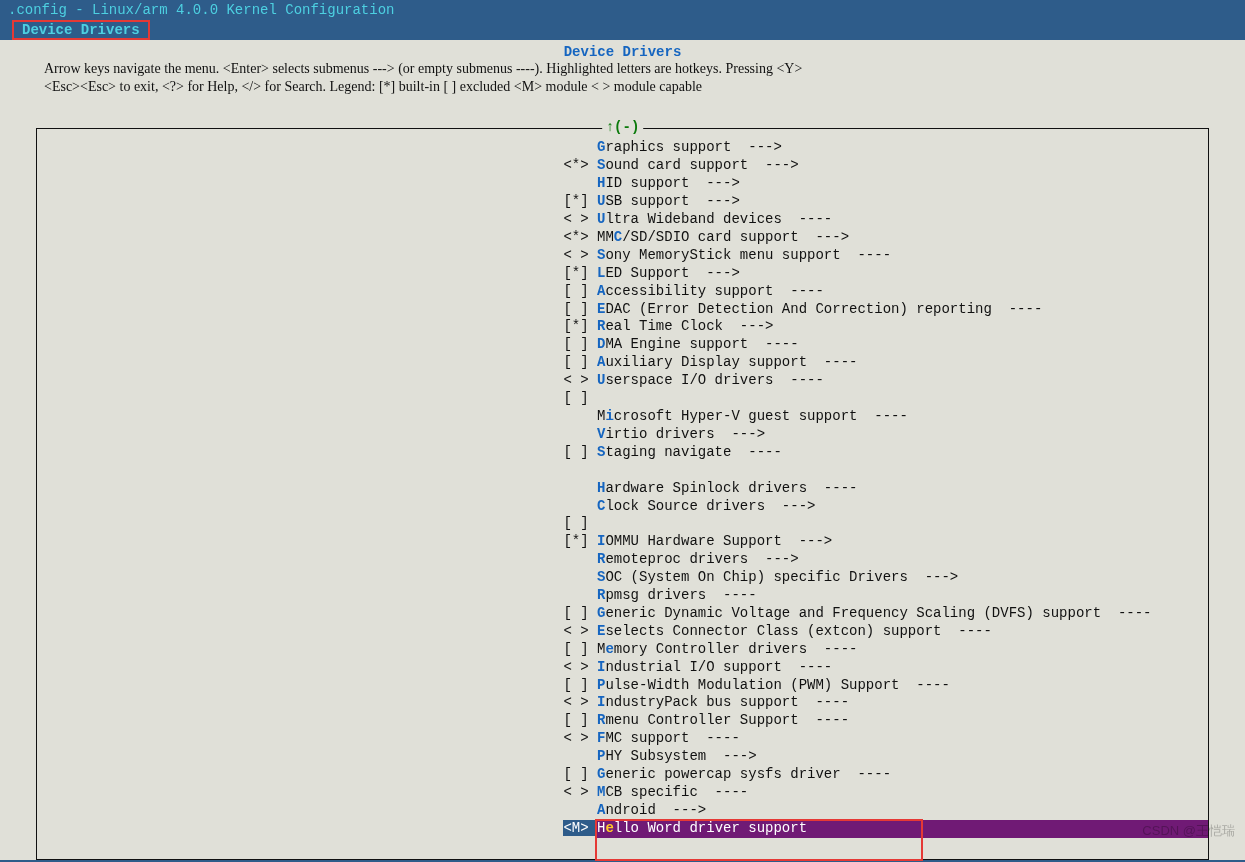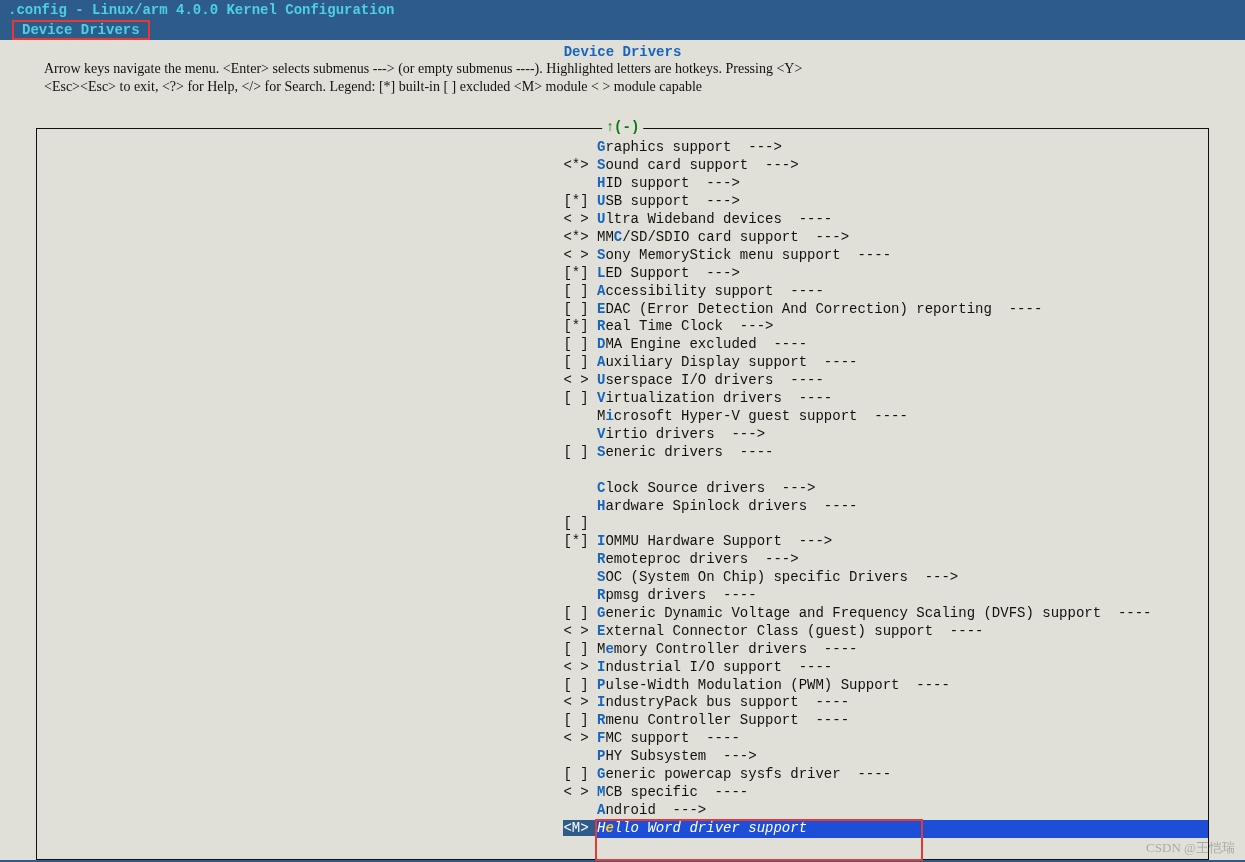--- a/index.html
+++ b/index.html
@@ -7,21 +7,21 @@
     padding: 0;
     background: #2e5c8a;
     font-family: "Courier New", monospace;
     font-size: 14px;
     width: 1245px;
     height: 862px;
     overflow: hidden;
   }
   .title-bar {
     color: #4dd0e1;
-    font-weight: bold;
+    font-weight: normal;
     padding: 2px 8px;
     font-size: 14px;
   }
   .breadcrumb {
     color: #4dd0e1;
     font-weight: bold;
     display: inline-block;
     border: 2px solid #e53935;
     margin-left: 12px;
     padding: 0 8px;
@@ -90,41 +90,40 @@
   }
   .hot {
     color: #d81b60;
     font-weight: bold;
   }
   .hotk {
     color: #1565c0;
     font-weight: bold;
   }
   .menu-row .label.sel {
-    background: #1d4ed8;
+    background: #701a75;
     color: #fff;
-    font-style: italic;
   }
   .menu-row .label.sel .hot {
     color: #ffca28;
   }
   .highlight-box {
     border: 2px solid #e53935;
     position: absolute;
     left: 558px;
     width: 324px;
     height: 38px;
     bottom: -2px;
   }
   .watermark {
     position: absolute;
     right: 10px;
-    bottom: 3px;
+    bottom: 20px;
     color: rgba(0,0,0,0.25);
-    font-family: Liberation Serif, serif;
+    font-family: Liberation Sans, sans-serif;
     font-size: 13px;
   }
 </style>
 </head>
 <body>
 
 <div class="title-bar">.config - Linux/arm 4.0.0 Kernel Configuration</div>
 <div style="position:relative;">
   <span class="breadcrumb">Device Drivers</span>
 </div>
@@ -141,37 +140,37 @@
         <div class="menu-row"><span class="prefix">&lt;*&gt; </span><span class="label"><span><span class="hotk">S</span><span>ound card support  ---&gt;</span></span></span></div>
         <div class="menu-row"><span class="prefix">    </span><span class="label"><span><span class="hotk">H</span><span>ID support  ---&gt;</span></span></span></div>
         <div class="menu-row"><span class="prefix">[*] </span><span class="label"><span><span class="hotk">U</span><span>SB support  ---&gt;</span></span></span></div>
         <div class="menu-row"><span class="prefix">&lt; &gt; </span><span class="label"><span><span class="hotk">U</span><span>ltra Wideband devices  ----</span></span></span></div>
         <div class="menu-row"><span class="prefix">&lt;*&gt; </span><span class="label"><span><span>MM</span><span class="hotk">C</span><span>/SD/SDIO card support  ---&gt;</span></span></span></div>
         <div class="menu-row"><span class="prefix">&lt; &gt; </span><span class="label"><span><span class="hotk">S</span><span>ony MemoryStick menu support  ----</span></span></span></div>
         <div class="menu-row"><span class="prefix">[*] </span><span class="label"><span><span class="hotk">L</span><span>ED Support  ---&gt;</span></span></span></div>
         <div class="menu-row"><span class="prefix">[ ] </span><span class="label"><span><span class="hotk">A</span><span>ccessibility support  ----</span></span></span></div>
         <div class="menu-row"><span class="prefix">[ ] </span><span class="label"><span><span class="hotk">E</span><span>DAC (Error Detection And Correction) reporting  ----</span></span></span></div>
         <div class="menu-row"><span class="prefix">[*] </span><span class="label"><span><span class="hotk">R</span><span>eal Time Clock  ---&gt;</span></span></span></div>
-        <div class="menu-row"><span class="prefix">[ ] </span><span class="label"><span><span class="hotk">D</span><span>MA Engine excluded  ----</span></span></span></div>
+        <div class="menu-row"><span class="prefix">[ ] </span><span class="label"><span><span class="hotk">D</span><span>MA Engine support  ----</span></span></span></div>
         <div class="menu-row"><span class="prefix">[ ] </span><span class="label"><span><span class="hotk">A</span><span>uxiliary Display support  ----</span></span></span></div>
         <div class="menu-row"><span class="prefix">&lt; &gt; </span><span class="label"><span><span class="hotk">U</span><span>serspace I/O drivers  ----</span></span></span></div>
-        <div class="menu-row"><span class="prefix">[ ] </span><span class="label"><span><span class="hotk">V</span><span>irtualization drivers  ----</span></span></span></div>
+        <div class="menu-row"><span class="prefix">[ ] </span></div>
         <div class="menu-row"><span class="prefix">    </span><span class="label"><span><span>M</span><span class="hotk">i</span><span>crosoft Hyper-V guest support  ----</span></span></span></div>
         <div class="menu-row"><span class="prefix">    </span><span class="label"><span><span class="hotk">V</span><span>irtio drivers  ---&gt;</span></span></span></div>
-        <div class="menu-row"><span class="prefix">[ ] </span><span class="label"><span><span class="hotk">S</span><span>eneric drivers  ----</span></span></span></div>
+        <div class="menu-row"><span class="prefix">[ ] </span><span class="label"><span><span class="hotk">S</span><span>taging navigate  ----</span></span></span></div>
         <div class="menu-row"><span class="prefix">    </span></div>
+        <div class="menu-row"><span class="prefix">    </span><span class="label"><span><span class="hotk">H</span><span>ardware Spinlock drivers  ----</span></span></span></div>
         <div class="menu-row"><span class="prefix">    </span><span class="label"><span><span class="hotk">C</span><span>lock Source drivers  ---&gt;</span></span></span></div>
-        <div class="menu-row"><span class="prefix">    </span><span class="label"><span><span class="hotk">H</span><span>ardware Spinlock drivers  ----</span></span></span></div>
         <div class="menu-row"><span class="prefix">[ ] </span></div>
         <div class="menu-row"><span class="prefix">[*] </span><span class="label"><span><span class="hotk">I</span><span>OMMU Hardware Support  ---&gt;</span></span></span></div>
         <div class="menu-row"><span class="prefix">    </span><span class="label"><span><span class="hotk">R</span><span>emoteproc drivers  ---&gt;</span></span></span></div>
         <div class="menu-row"><span class="prefix">    </span><span class="label"><span><span class="hotk">S</span><span>OC (System On Chip) specific Drivers  ---&gt;</span></span></span></div>
         <div class="menu-row"><span class="prefix">    </span><span class="label"><span><span class="hotk">R</span><span>pmsg drivers  ----</span></span></span></div>
         <div class="menu-row"><span class="prefix">[ ] </span><span class="label"><span><span class="hotk">G</span><span>eneric Dynamic Voltage and Frequency Scaling (DVFS) support  ----</span></span></span></div>
-        <div class="menu-row"><span class="prefix">&lt; &gt; </span><span class="label"><span><span class="hotk">E</span><span>xternal Connector Class (guest) support  ----</span></span></span></div>
+        <div class="menu-row"><span class="prefix">&lt; &gt; </span><span class="label"><span><span class="hotk">E</span><span>selects Connector Class (extcon) support  ----</span></span></span></div>
         <div class="menu-row"><span class="prefix">[ ] </span><span class="label"><span><span>M</span><span class="hotk">e</span><span>mory Controller drivers  ----</span></span></span></div>
         <div class="menu-row"><span class="prefix">&lt; &gt; </span><span class="label"><span><span class="hotk">I</span><span>ndustrial I/O support  ----</span></span></span></div>
         <div class="menu-row"><span class="prefix">[ ] </span><span class="label"><span><span class="hotk">P</span><span>ulse-Width Modulation (PWM) Support  ----</span></span></span></div>
         <div class="menu-row"><span class="prefix">&lt; &gt; </span><span class="label"><span><span class="hotk">I</span><span>ndustryPack bus support  ----</span></span></span></div>
         <div class="menu-row"><span class="prefix">[ ] </span><span class="label"><span><span class="hotk">R</span><span>menu Controller Support  ----</span></span></span></div>
         <div class="menu-row"><span class="prefix">&lt; &gt; </span><span class="label"><span><span class="hotk">F</span><span>MC support  ----</span></span></span></div>
         <div class="menu-row"><span class="prefix">    </span><span class="label"><span><span class="hotk">P</span><span>HY Subsystem  ---&gt;</span></span></span></div>
         <div class="menu-row"><span class="prefix">[ ] </span><span class="label"><span><span class="hotk">G</span><span>eneric powercap sysfs driver  ----</span></span></span></div>
         <div class="menu-row"><span class="prefix">&lt; &gt; </span><span class="label"><span><span class="hotk">M</span><span>CB specific  ----</span></span></span></div>
         <div class="menu-row"><span class="prefix">    </span><span class="label"><span><span class="hotk">A</span><span>ndroid  ---&gt;</span></span></span></div>

